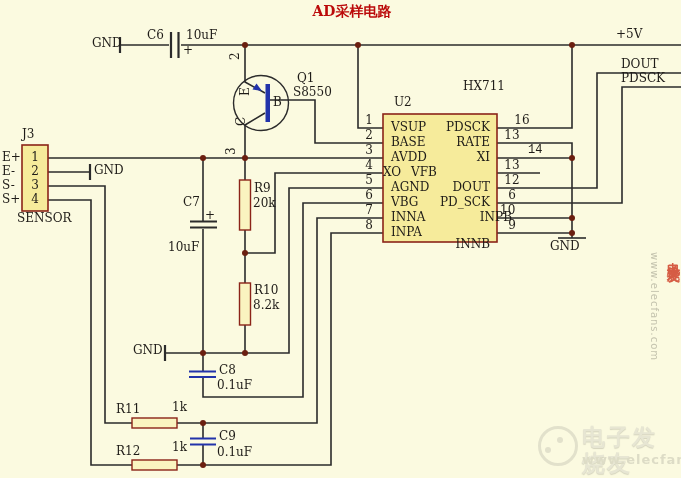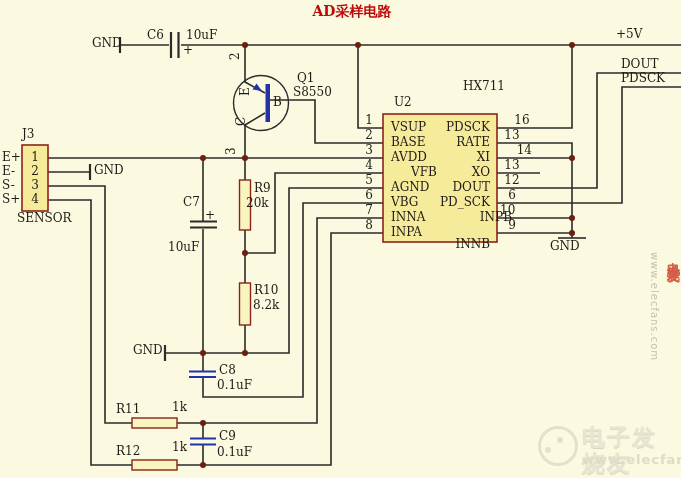--- a/index.html
+++ b/index.html
@@ -171,21 +171,21 @@
   <div class="lbl" style="left:621px;top:58px;">DOUT</div>
   <div class="lbl" style="left:621px;top:72px;">PDSCK</div>
 
   <div class="lbl" style="left:394px;top:96px;">U2</div>
   <div class="lbl" style="left:463px;top:80px;">HX711</div>
 
   <div class="lbl" style="left:183px;top:196px;">C7</div>
   <div class="lbl" style="left:205px;top:209px;">+</div>
   <div class="lbl" style="left:168px;top:241px;">10uF</div>
   <div class="lbl" style="left:254px;top:182px;">R9</div>
-  <div class="lbl" style="left:246px;top:197px;">20k</div>
+  <div class="lbl" style="left:253px;top:197px;">20k</div>
   <div class="lbl" style="left:254px;top:284px;">R10</div>
   <div class="lbl" style="left:253px;top:299px;">8.2k</div>
   <div class="lbl" style="left:133px;top:344px;">GND</div>
   <div class="lbl" style="left:219px;top:364px;">C8</div>
   <div class="lbl" style="left:217px;top:379px;">0.1uF</div>
   <div class="lbl" style="left:116px;top:403px;">R11</div>
   <div class="lbl" style="left:172px;top:401px;">1k</div>
   <div class="lbl" style="left:219px;top:430px;">C9</div>
   <div class="lbl" style="left:217px;top:446px;">0.1uF</div>
   <div class="lbl" style="left:116px;top:445px;">R12</div>
@@ -222,24 +222,24 @@
       <div class="lbl" style="left: 360px; top: 189px; width: 18px; text-align: center;">6</div>
       <div class="lbl" style="left: 391px; top: 196px;">VBG</div>
       <div class="lbl" style="left: 360px; top: 204px; width: 18px; text-align: center;">7</div>
       <div class="lbl" style="left: 391px; top: 211px;">INNA</div>
       <div class="lbl" style="left: 360px; top: 219px; width: 18px; text-align: center;">8</div>
       <div class="lbl" style="left: 391px; top: 226px;">INPA</div>
       <div class="lbl" style="left: 500px; top: 114px; width: 24px; text-align: center; margin-left: 10px;">16</div>
       <div class="lbl" style="left: 383px; top: 121px; width: 114px; text-align: right; padding-right: 7px; box-sizing: border-box;">PDSCK</div>
       <div class="lbl" style="left: 500px; top: 129px; width: 24px; text-align: center;">13</div>
       <div class="lbl" style="left: 383px; top: 136px; width: 114px; text-align: right; padding-right: 7px; box-sizing: border-box;">RATE</div>
-      <div class="lbl" style="left: 508px; top: 144px; width: 24px; text-align: right;">14</div>
+      <div class="lbl" style="left: 528px; top: 144px; width: 24px; text-align: left; font-family: Liberation Mono, monospace;">14</div>
       <div class="lbl" style="left: 383px; top: 151px; width: 114px; text-align: right; padding-right: 7px; box-sizing: border-box;">XI</div>
       <div class="lbl" style="left: 500px; top: 159px; width: 24px; text-align: center;">13</div>
-      <div class="lbl" style="left: 383px; top: 166px; width: 114px; text-align: right; padding-right: 7px; box-sizing: border-box;">XO</div>
+      <div class="lbl" style="left: 383px; top: 166px; width: 114px; text-align: left; padding-right: 13px; box-sizing: border-box;">XO</div>
       <div class="lbl" style="left: 500px; top: 174px; width: 24px; text-align: center;">12</div>
       <div class="lbl" style="left: 383px; top: 181px; width: 114px; text-align: right; padding-right: 7px; box-sizing: border-box;">DOUT</div>
       <div class="lbl" style="left: 500px; top: 189px; width: 24px; text-align: center;">6</div>
       <div class="lbl" style="left: 383px; top: 196px; width: 114px; text-align: right; padding-right: 7px; box-sizing: border-box;">PD_SCK</div>
       <div class="lbl" style="left: 500px; top: 204px; width: 24px; text-align: left;">10</div>
       <div class="lbl" style="left: 383px; top: 211px; width: 136px; text-align: right; padding-right: 7px; box-sizing: border-box;">INPB</div>
       <div class="lbl" style="left: 500px; top: 219px; width: 24px; text-align: center;">9</div>
       <div class="lbl" style="left: 383px; top: 226px; width: 114px; text-align: right; padding-right: 7px; box-sizing: border-box; margin-top: 12px;">INNB</div>
       <div class="lbl" style="left: 22px; top: 151px; width: 26px; text-align: center;">1</div>
       <div class="lbl" style="left: 22px; top: 165px; width: 26px; text-align: center;">2</div>

